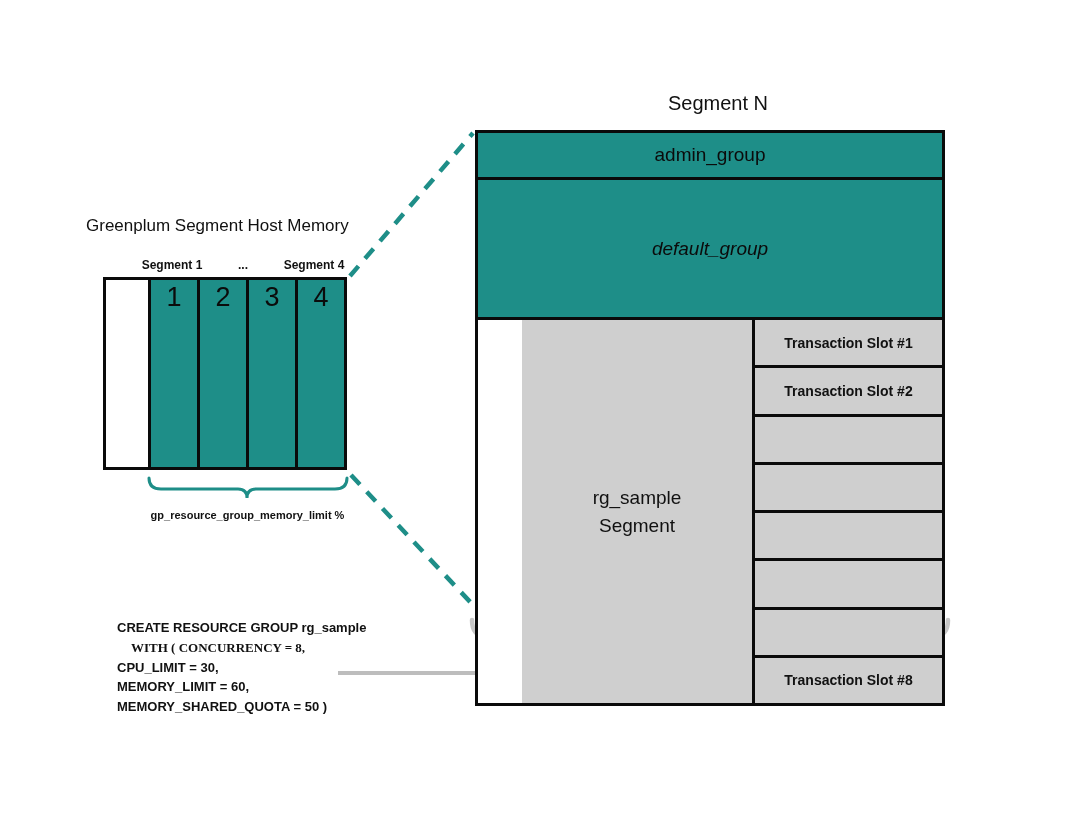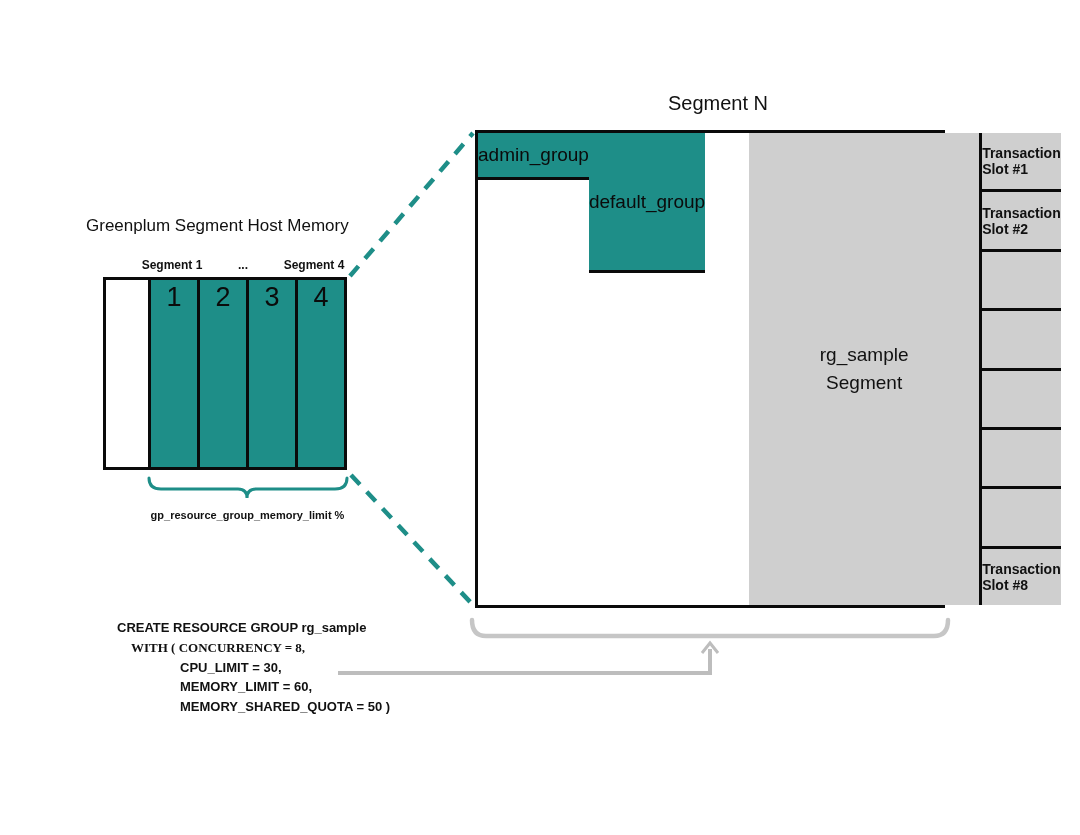--- a/index.html
+++ b/index.html
@@ -30,39 +30,39 @@
     border:3px solid var(--line-black);background:#fff;display:flex;}
   .host-spacer{width:42px;background:#fff;}
   .host-cell{flex:1;background:var(--teal);border-left:3px solid var(--line-black);
     text-align:center;font-size:27px;color:#0b0b0b;padding-top:2px;}
 
   .brace-caption{position:absolute;left:120px;top:509px;width:255px;text-align:center;
     font-size:11px;font-weight:700;}
 
   .segn-title{position:absolute;left:568px;top:92px;width:300px;text-align:center;font-size:20px;}
 
-  .big-box{position:absolute;left:475px;top:130px;width:470px;height:478px;
-    border:3px solid var(--line-black);display:flex;flex-direction:row;background:#fff;}
+  .big-box{position:absolute;left:475px;top:130px;width:470px;height:576px;
+    border:3px solid var(--line-black);display:flex;flex-direction:column;background:#fff;}
   .admin-row{flex:none;height:47px;background:var(--teal);border-bottom:3px solid var(--line-black);
     display:flex;align-items:center;justify-content:center;font-size:19px;color:#0b0b0b;}
   .default-row{flex:none;height:140px;background:var(--teal);border-bottom:3px solid var(--line-black);
-    display:flex;align-items:center;justify-content:center;font-size:19px;color:#0b0b0b;}
+    display:flex;align-items:center;justify-content:center;font-size:19px;color:#0b0b0b;font-style:italic;}
   .bottom-area{flex:1;display:flex;min-height:0;}
   .shared-region{width:233px;background:var(--slot-gray);border-right:3px solid var(--line-black);
     display:flex;flex-direction:column;align-items:center;justify-content:center;
     font-size:19px;line-height:28px;text-align:center;margin-left:44px;}
   .slots-col{flex:1;display:flex;flex-direction:column;}
   .slot{flex:1;background:var(--slot-gray);display:flex;align-items:center;justify-content:center;
     font-size:14px;font-weight:600;}
   .slot + .slot{border-top:3px solid var(--line-black);}
 
   .code-block{position:absolute;left:117px;top:618px;font-size:13px;font-weight:600;
     line-height:19.8px;white-space:nowrap;}
   .code-line.i1{margin-left:14px;font-family:Liberation Serif, serif;}
-  .code-line.i2{margin-left:63px;}
+  .code-line.i2{}
 </style>
 </head>
 <body>
 
 <div class="canvas">
 
   <svg class="overlay" viewBox="0 0 1080 835">
     <path class="dash-line" d="M350,276 L473,133"></path>
     <path class="dash-line" d="M351,475 L473,605"></path>
     <path class="teal-brace" d="M149,478 Q149,489 161,489 L238,489 Q247,489 247,498 Q247,489 256,489 L335,489 Q347,489 347,478"></path>

